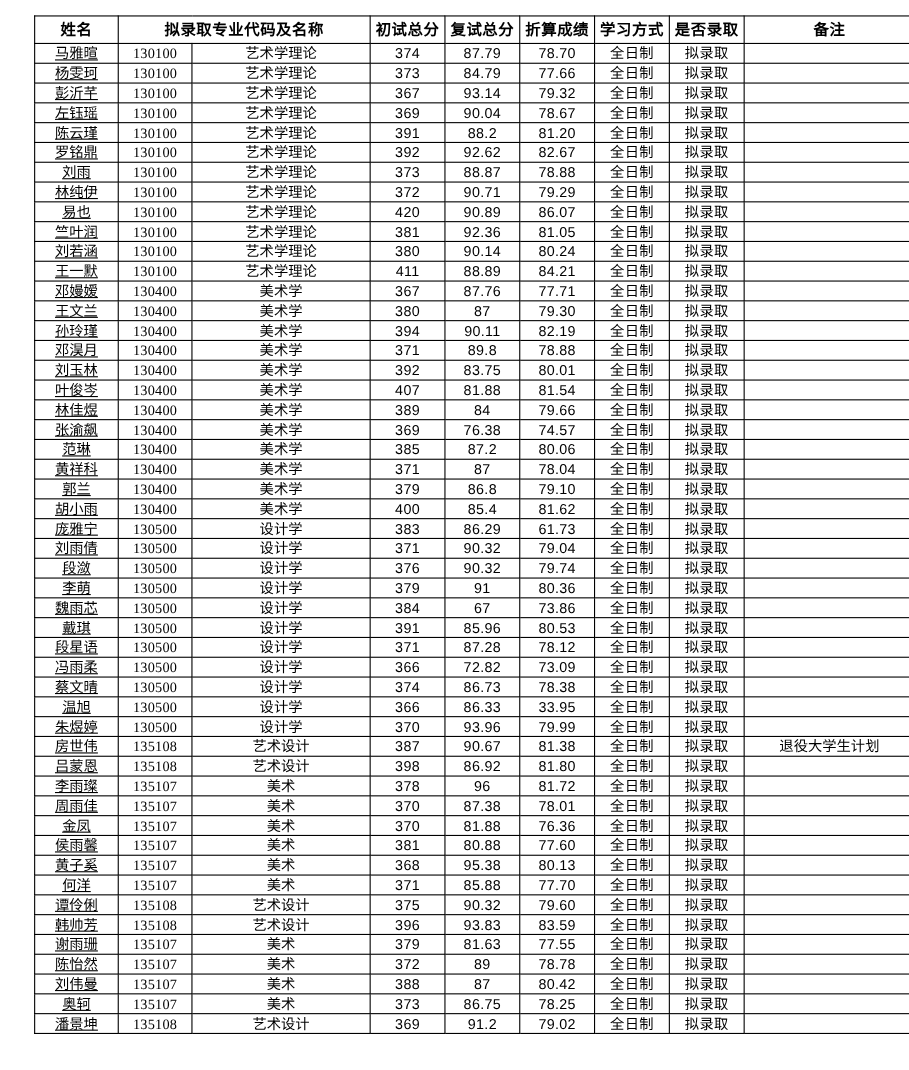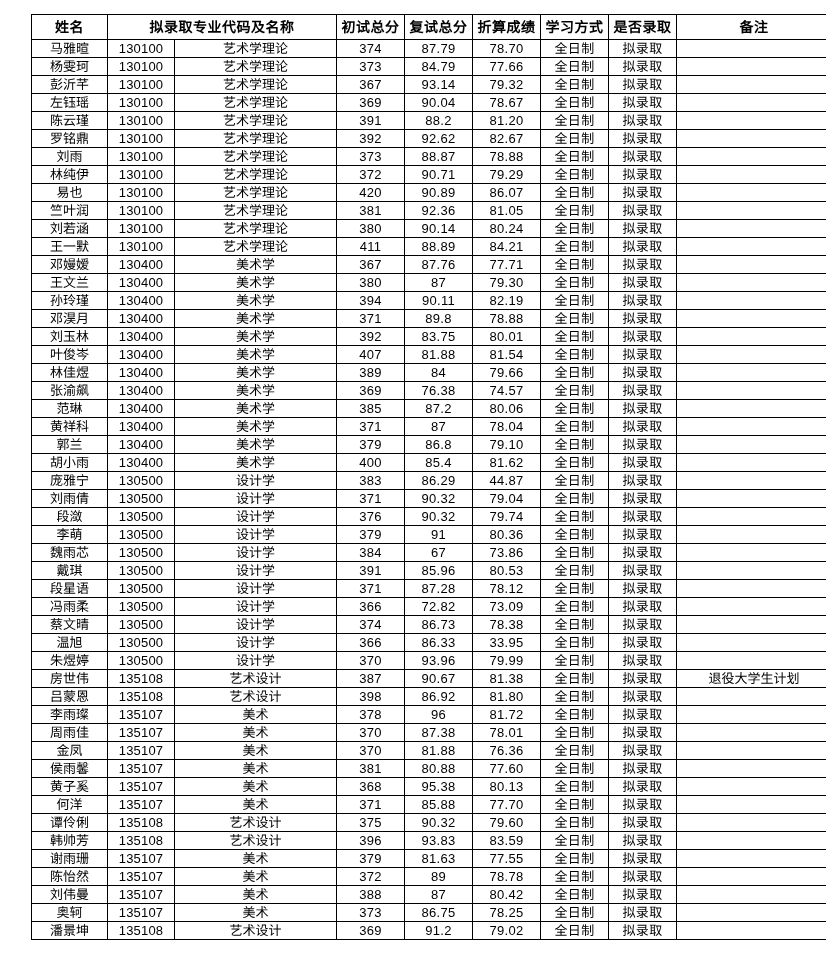--- a/index.html
+++ b/index.html
@@ -52,22 +52,22 @@
   col.c-name      { width: 76px; }
   col.c-code      { width: 67px; }
   col.c-major     { width: 162px; }
   col.c-first     { width: 68px; }
   col.c-second    { width: 68px; }
   col.c-final     { width: 68px; }
   col.c-mode      { width: 68px; }
   col.c-status    { width: 68px; }
   col.c-remark    { width: 155px; }
 
-  td.cell-name   { text-align: left;  padding-left: 4px; }
-  td.cell-code   { text-align: center; font-family: Liberation Sans, sans-serif; letter-spacing: 0.2px;}
+  td.cell-name   { text-align: left;  padding-left: 4px; text-decoration: underline; }
+  td.cell-code   { text-align: center; font-family: Liberation Serif, serif; letter-spacing: 0.2px;}
   td.cell-major  { text-align: left;  padding-left: 4px; }
   td.cell-remark { text-align: left;  padding-left: 5px; }
   td.num         { text-align: center; letter-spacing: 0.3px; }
 </style>
 </head>
 <body>
 
 <div class="sheet">
   <table class="admit-table">
     <colgroup>
@@ -357,21 +357,21 @@
           <td class="num">全日制</td>
           <td class="num">拟录取</td>
           <td class="cell-remark"></td>
         </tr>
         <tr>
           <td class="cell-name">庞雅宁</td>
           <td class="cell-code">130500</td>
           <td class="cell-major">设计学</td>
           <td class="num">383</td>
           <td class="num">86.29</td>
-          <td class="num">44.87</td>
+          <td class="num">61.73</td>
           <td class="num">全日制</td>
           <td class="num">拟录取</td>
           <td class="cell-remark"></td>
         </tr>
         <tr>
           <td class="cell-name">刘雨倩</td>
           <td class="cell-code">130500</td>
           <td class="cell-major">设计学</td>
           <td class="num">371</td>
           <td class="num">90.32</td>

